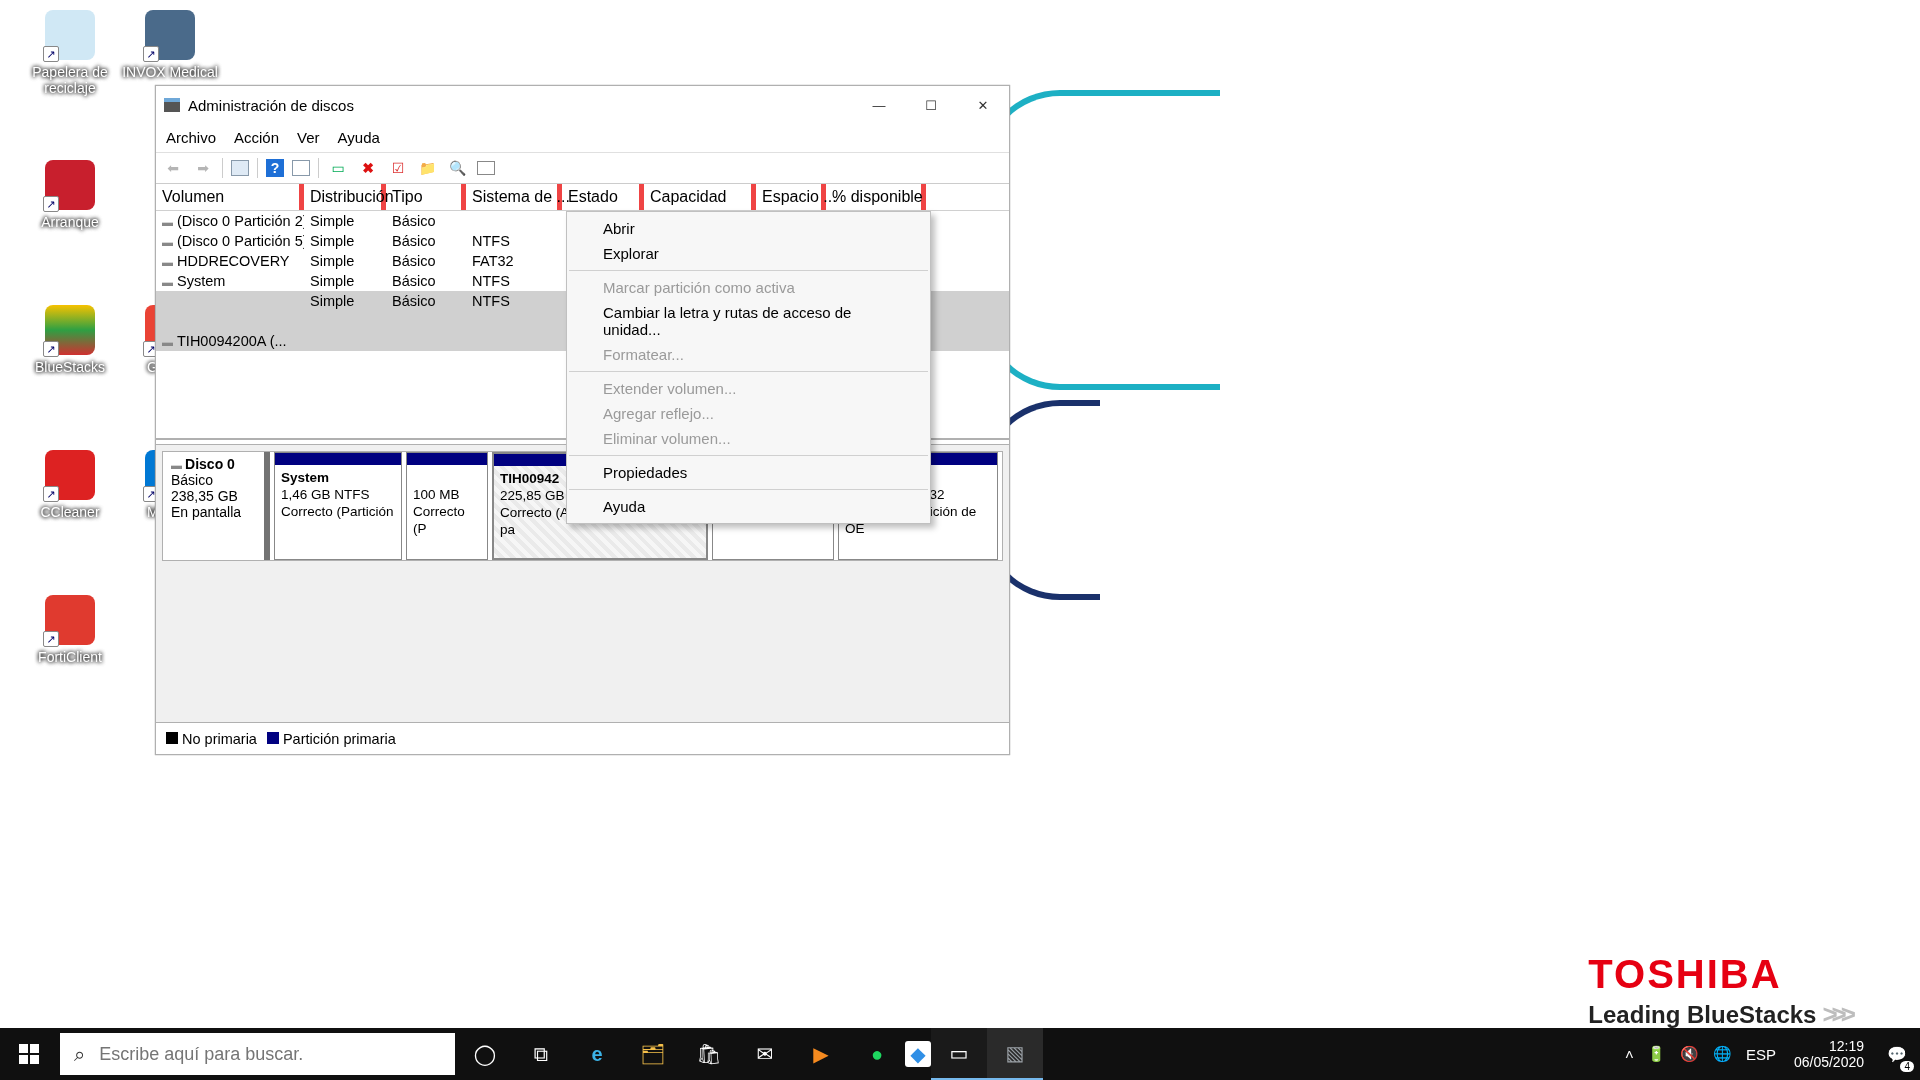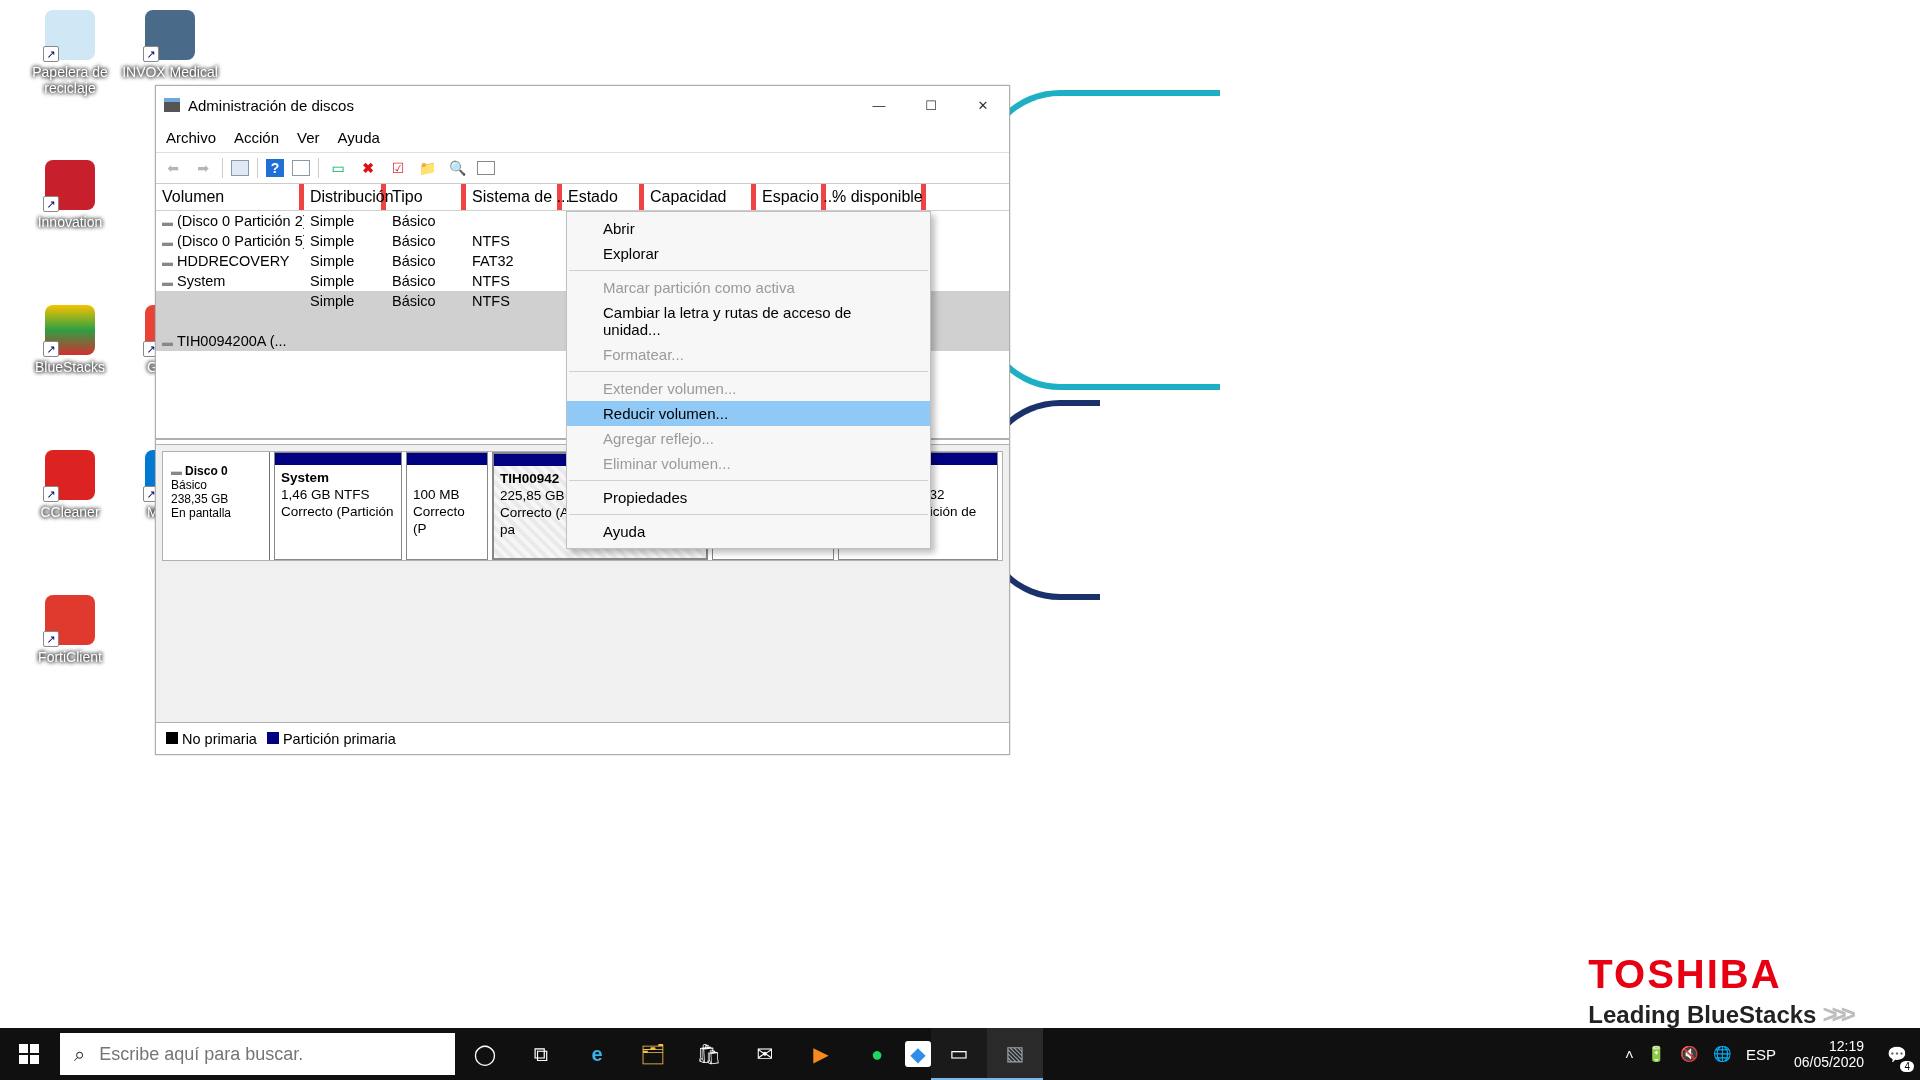--- a/index.html
+++ b/index.html
@@ -38,21 +38,21 @@
   .vol-head div { padding:4px 6px; font-size:16px; border-right:5px solid #ef4444; white-space:nowrap;}
   .vol-row { display:flex; font-size:14.5px; }
   .vol-row div { padding:2px 6px; white-space:nowrap; overflow:hidden;}
   .vol-row.sel { background:#d0d0d0;}
   .disk-glyph::before { content:"▬"; color:#888; margin-right:4px; font-size:11px;}
 
   .splitter { height:6px; background:#fff; border-top:1px solid #b0b0b0; border-bottom:1px solid #b0b0b0;}
 
   .diskmap-area { flex:1; background:#f0f0f0; padding:0; overflow:hidden;}
   .diskmap { margin:6px; background:#fff; border:1px solid #b0b0b0; height:110px; display:flex;}
-  .diskmap .dlabel { width:118px; padding:12px 8px; font-size:12px; border-right:1px solid #737373;}
+  .diskmap .dlabel { width:118px; padding:4px 8px; font-size:14px; border-right:6px solid #737373;}
   .diskmap .dlabel b::before { content:"▬ "; color:#888; font-size:11px;}
   .part { border:1px solid #888; margin:0 2px; display:flex; flex-direction:column;}
   .part .pbar { height:12px; background:#000080;}
   .part .pbody { flex:1; padding:4px 6px; font-size:13.5px; line-height:17px; overflow:hidden;}
   .part.sel .pbody { background:repeating-linear-gradient(45deg,#f6f6f6,#f6f6f6 4px,#eaeaea 4px,#eaeaea 8px); }
   .part.sel { border:2px solid #888;}
 
   .legend { height:32px; background:#fff; border-top:1px solid #b0b0b0; display:flex; align-items:center; gap:10px; padding:0 10px; font-size:14.5px;}
   .legend .sw { width:12px; height:12px; display:inline-block; margin-right:4px;}
 
@@ -99,21 +99,21 @@
     <div class="desktop-icon" style="left: 120px; top: 10px;">
       <div class="ico" style="background:#4a6a8a">
         <span class="shortcut-arrow">↗</span>
       </div>
       <div class="lbl">INVOX Medical</div>
     </div>
     <div class="desktop-icon" style="left: 20px; top: 160px;">
       <div class="ico" style="background:#c81f2d">
         <span class="shortcut-arrow">↗</span>
       </div>
-      <div class="lbl">Innovation</div>
+      <div class="lbl">Arranque</div>
     </div>
     <div class="desktop-icon" style="left: 20px; top: 305px;">
       <div class="ico" style="background:linear-gradient(#f7c200,#2ea043 50%,#d03030)">
         <span class="shortcut-arrow">↗</span>
       </div>
       <div class="lbl">BlueStacks</div>
     </div>
     <div class="desktop-icon" style="left: 120px; top: 305px;">
       <div class="ico" style="background:#ea4335">
         <span class="shortcut-arrow">↗</span>
@@ -279,21 +279,20 @@
 
 <div class="ctx" id="ctx">
     <div class="item">Abrir</div>
     <div class="item">Explorar</div>
     <hr>
     <div class="item dis">Marcar partición como activa</div>
     <div class="item">Cambiar la letra y rutas de acceso de unidad...</div>
     <div class="item dis">Formatear...</div>
     <hr>
     <div class="item dis">Extender volumen...</div>
-    <div class="item hl">Reducir volumen...</div>
     <div class="item dis">Agregar reflejo...</div>
     <div class="item dis">Eliminar volumen...</div>
     <hr>
     <div class="item">Propiedades</div>
     <hr>
     <div class="item">Ayuda</div>
   </div>
 
 <div class="taskbar">
   <div class="start">

